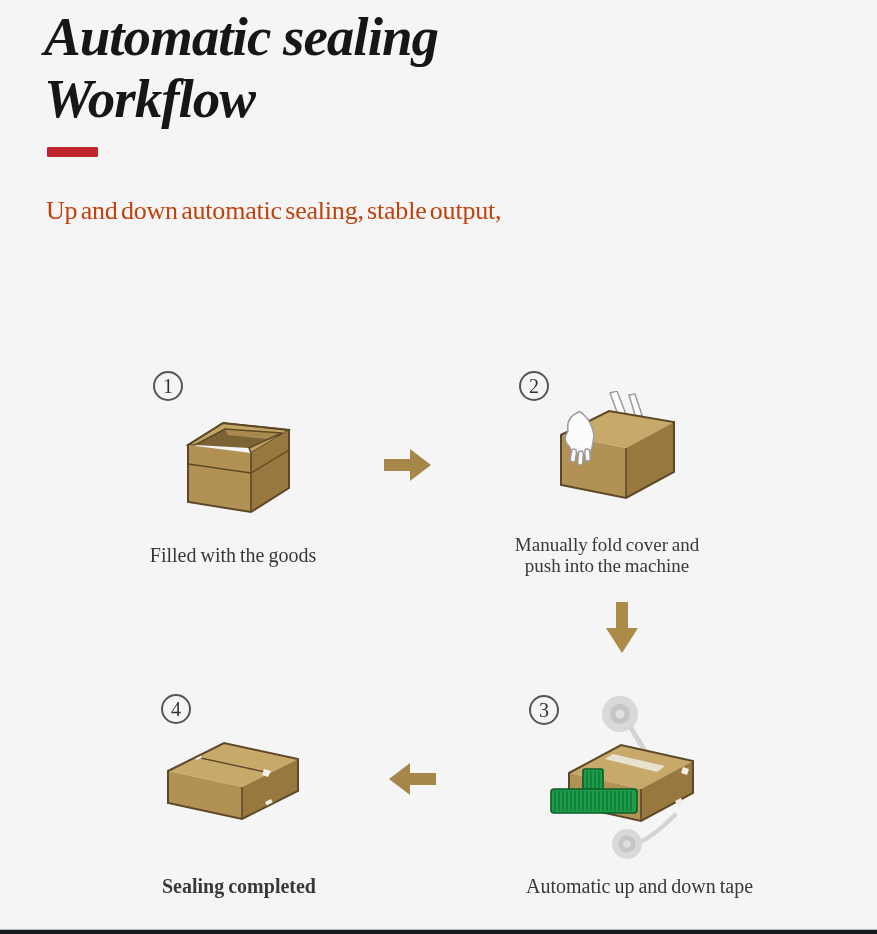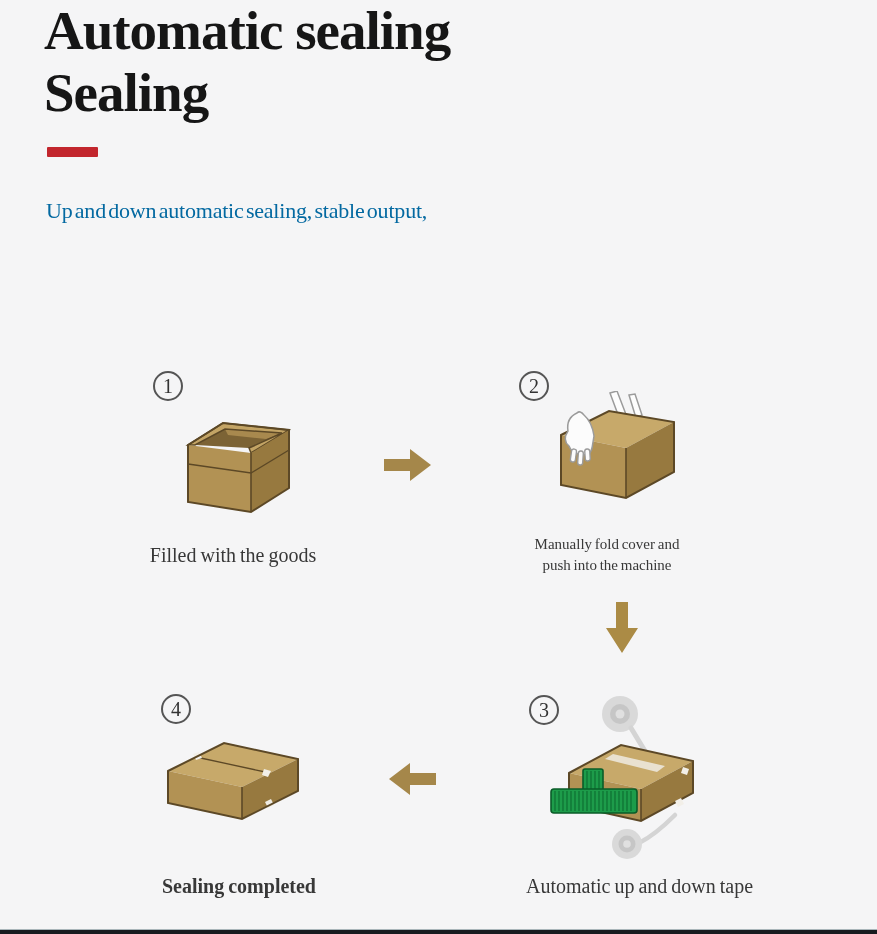--- a/index.html
+++ b/index.html
@@ -8,44 +8,45 @@
   .page {
     position: relative;
     width: 877px;
     height: 934px;
     background: #f5f5f6;
     overflow: hidden;
   }
   .title {
     position: absolute;
     left: 44px;
-    top: 0;
+    top: 6px;
     width: 560px;
     font-size: 55px;
     line-height: 62px;
     font-weight: 700;
     letter-spacing: -1px;
     color: #161616;
+    font-style: italic;
   }
   .red-dash {
     position: absolute;
     left: 47px;
     top: 147px;
     width: 51px;
     height: 10px;
     background: #c2262d;
     border-radius: 1px;
   }
   .subtitle {
     position: absolute;
     left: 46px;
     top: 194px;
-    font-size: 22px;
+    font-size: 26px;
     line-height: 34px;
-    color: #0369a1;
+    color: #c2410c;
     word-spacing: -3px;
     letter-spacing: -0.2px;
   }
   .numbadge {
     position: absolute;
     width: 30px;
     height: 30px;
     border: 2px solid #555;
     border-radius: 50%;
     color: #333;
@@ -58,39 +59,39 @@
   .illus { position: absolute; }
   .caption {
     position: absolute;
     text-align: center;
     font-size: 20px;
     line-height: 21px;
     color: #383838;
     word-spacing: -1px;
     white-space: pre-line;
   }
-  .caption.small { font-size: 15px; text-align: center; }
+  .caption.small { font-size: 19px; text-align: center; }
   .bottom-bar {
     position: absolute;
     left: 0;
     bottom: 0;
     width: 100%;
     height: 5px;
     background: #171b1f;
     border-top: 1px solid #aab6ba;
   }
 </style>
 </head>
 <body>
 
 <div class="page">
 
   <div class="title">
     <div>Automatic sealing</div>
-    <div>Sealing</div>
+    <div>Workflow</div>
   </div>
 
   <div class="red-dash"></div>
 
   <div class="subtitle">
     <div>Up and down automatic sealing, stable output,</div>
   </div>
 
   <div class="numbadge" style="left:153px; top:371px;">
     <span>1</span>

